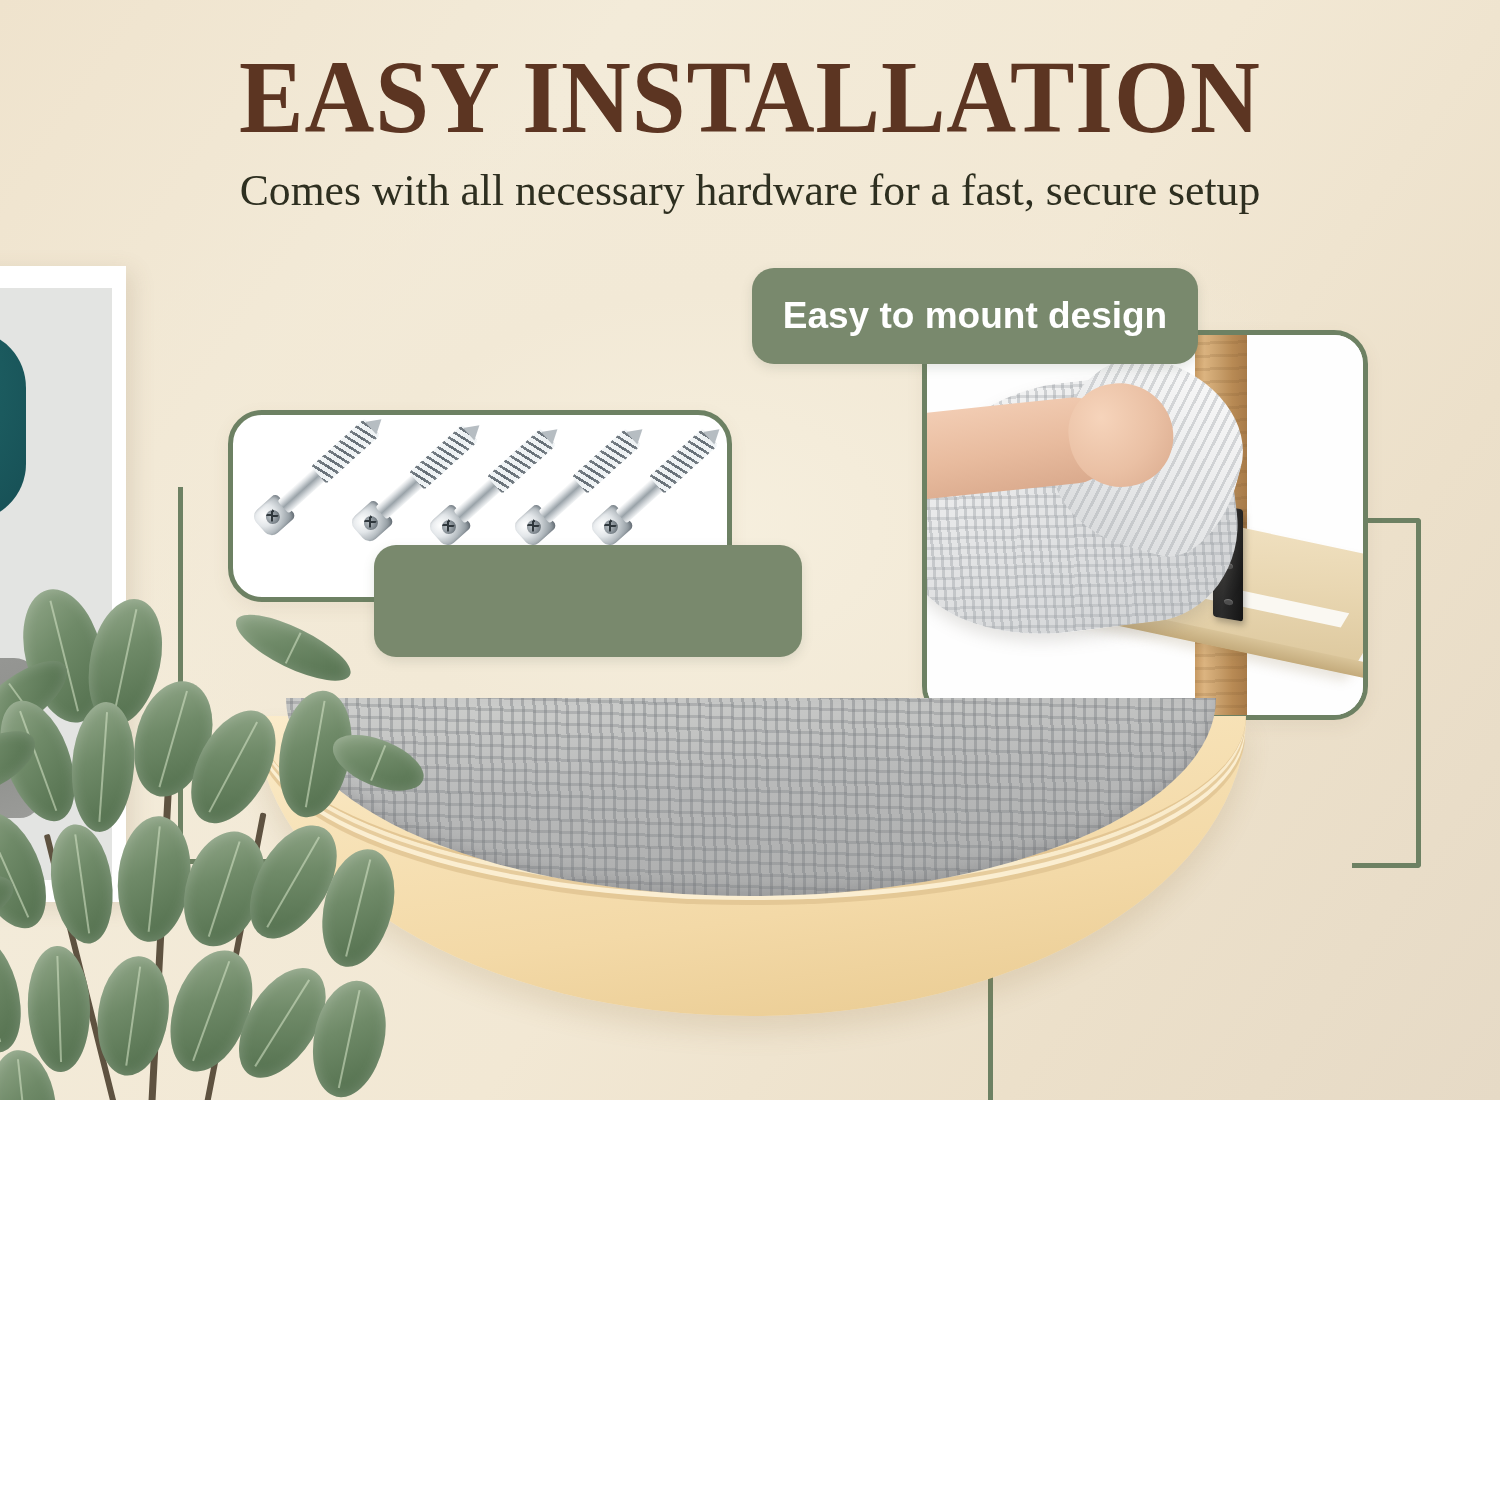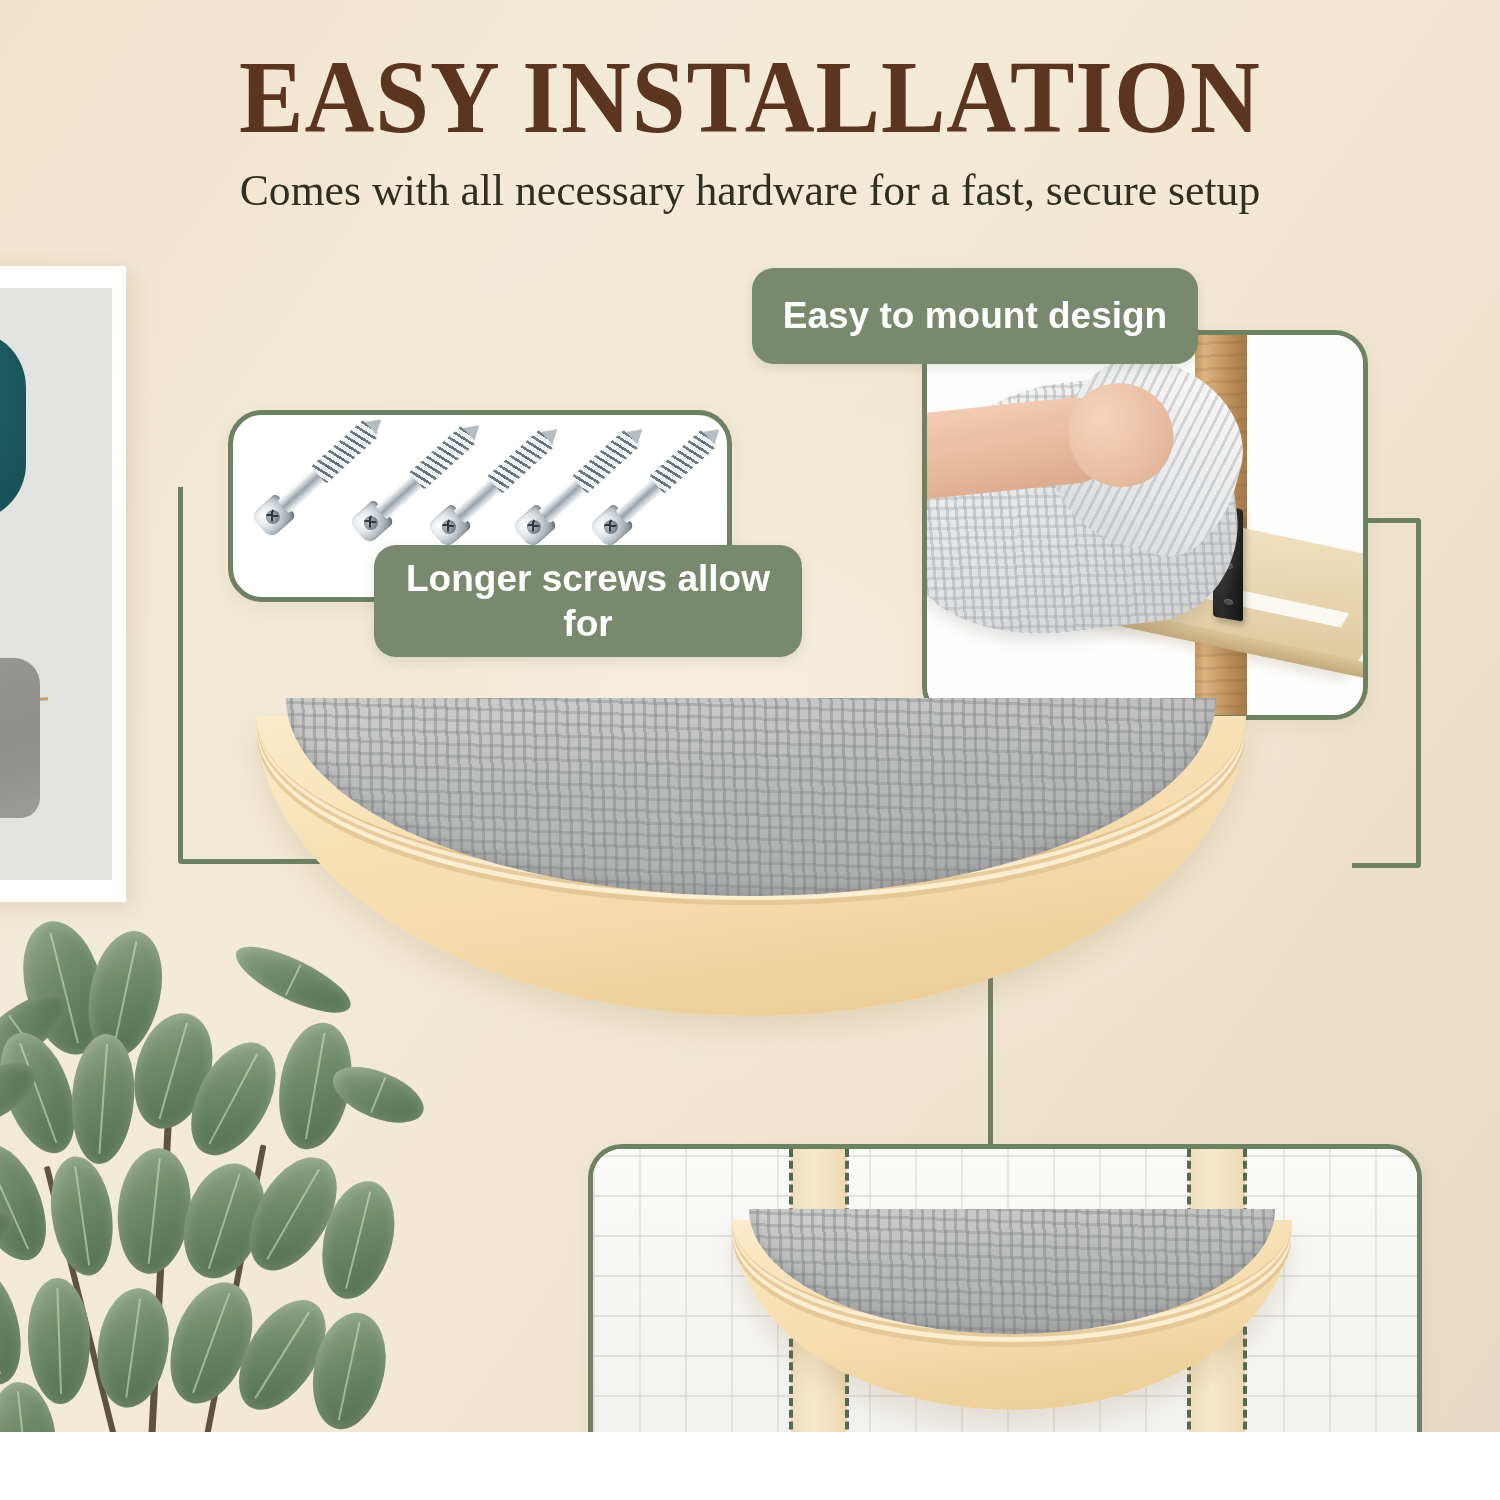--- a/index.html
+++ b/index.html
@@ -3,21 +3,21 @@
 <meta charset="utf-8">
 <style>
   html, body {
     margin: 0;
     padding: 0;
     background: #ffffff;
   }
   #stage {
     position: relative;
     width: 1500px;
-    height: 1432px;
+    height: 1100px;
     overflow: hidden;
     font-family: "Liberation Sans", sans-serif;
     background:
       radial-gradient(ellipse 900px 620px at 47% 48%, #f6efde 0%, #f2e9d6 38%, rgba(242,233,214,0) 72%),
       linear-gradient(125deg, #efe3cd 0%, #f3ebd9 28%, #f2e8d4 55%, #ece0ca 78%, #e6dac6 100%);
   }
 
   
   .art-frame {
     position: absolute;
@@ -531,18 +531,17 @@
     <div class="leaf" style="left:384px; top:400px; width:70px;  height:118px; transform:rotate(12deg);"></div>
     <div class="leaf" style="left:-16px; top:430px; width:86px;  height:122px; transform:rotate(-10deg);"></div>
     <div class="leaf" style="left:60px;  top:470px; width:66px;  height:118px; transform:rotate(-6deg);"></div>
   </div>
 
   <div class="pill pill-mount">
     <span>Easy to mount design</span>
   </div>
 
   <div class="pill pill-screws">
-    <span>Longer screws allow for</span>
       <br>
   </div>
 
 
 </div>
 
 </body></html>

